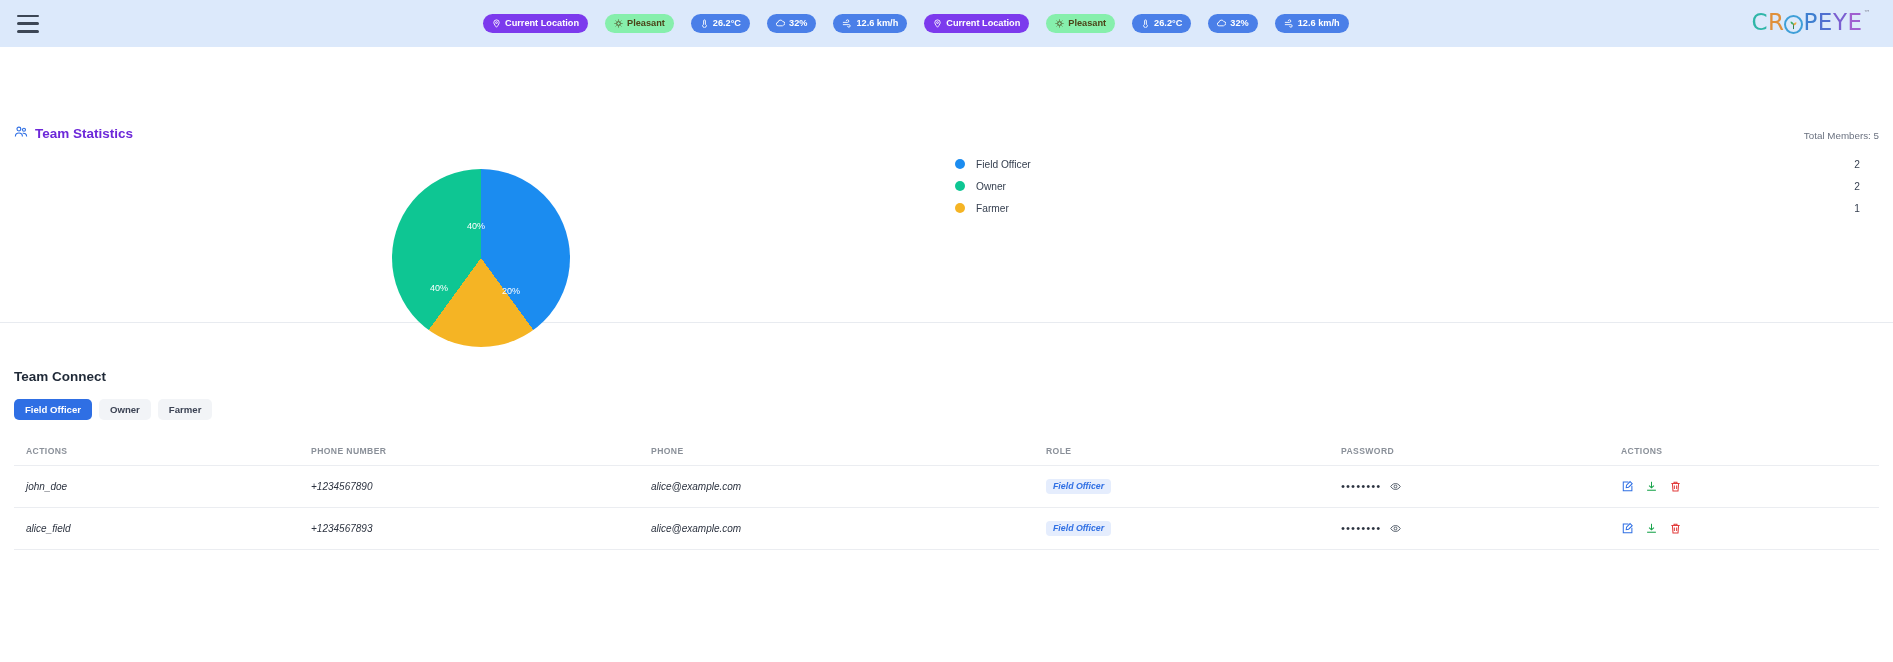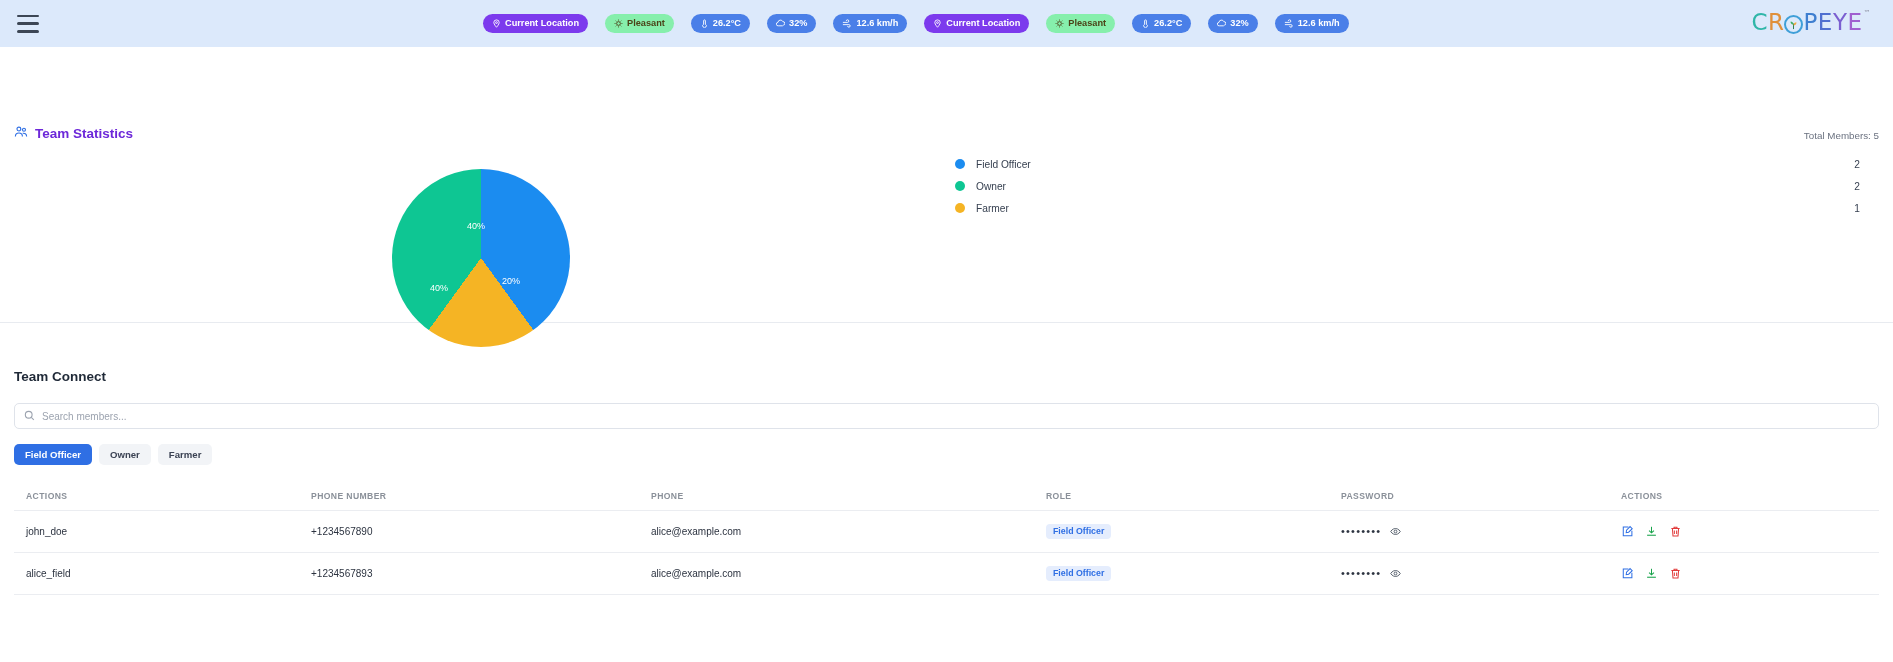--- a/index.html
+++ b/index.html
@@ -121,21 +121,21 @@
     );
   }
   .pie-label {
     position: absolute;
     font-size: 9px;
     color: #ffffff;
     font-weight: 500;
   }
   .pl-0 { left: 75px; top: 52px; }
   .pl-1 { left: 38px; top: 114px; }
-  .pl-2 { left: 110px; top: 107px; }
+  .pl-2 { left: 110px; top: 117px; }
 
   .legend {
     position: absolute;
     left: 955px;
     top: 106px;
     width: 905px;
   }
   .legend-row {
     display: flex;
     align-items: center;
@@ -218,20 +218,21 @@
     font-weight: bold;
     padding: 9px 0 9px 12px;
     border-bottom: 1px solid #ebedf1;
   }
   table.members tbody td {
     font-size: 10px;
     color: #2c3340;
     padding: 13px 0 13px 12px;
     border-bottom: 1px solid #ebedf1;
     vertical-align: middle;
+    font-style: italic;
   }
   .col-user   { width: 285px; }
   .col-phone  { width: 340px; }
   .col-email  { width: 395px; }
   .col-role   { width: 295px; }
   .col-pass   { width: 280px; }
   .col-act    { width: auto; }
 
   .role-badge {
     display: inline-block;
@@ -403,29 +404,20 @@
         <span class="legend-dot" style="background:#f5b424"></span>
         <span class="legend-label">Farmer</span>
         <span class="legend-count">1</span>
       </div>
     </div>
 </div>
 
 <div class="connect">
   <div class="connect-title">Team Connect</div>
 
-  <div class="search-box">
-    <span>
-      <svg width="11" height="11" viewBox="0 0 14 14" fill="none" stroke="#9ca3af" stroke-width="1.4">
-        <circle cx="6" cy="6" r="4.3"></circle>
-          <path d="M9.3 9.3 L12.5 12.5"></path>
-      </svg>
-    </span>
-    <input type="text" placeholder="Search members..." style="">
-  </div>
 
   <div class="filters">
       <button class="filter-btn active">Field Officer</button>
       <button class="filter-btn">Owner</button>
       <button class="filter-btn">Farmer</button>
     </div>
 
   <table class="members">
     <colgroup>
       <col class="col-user">

